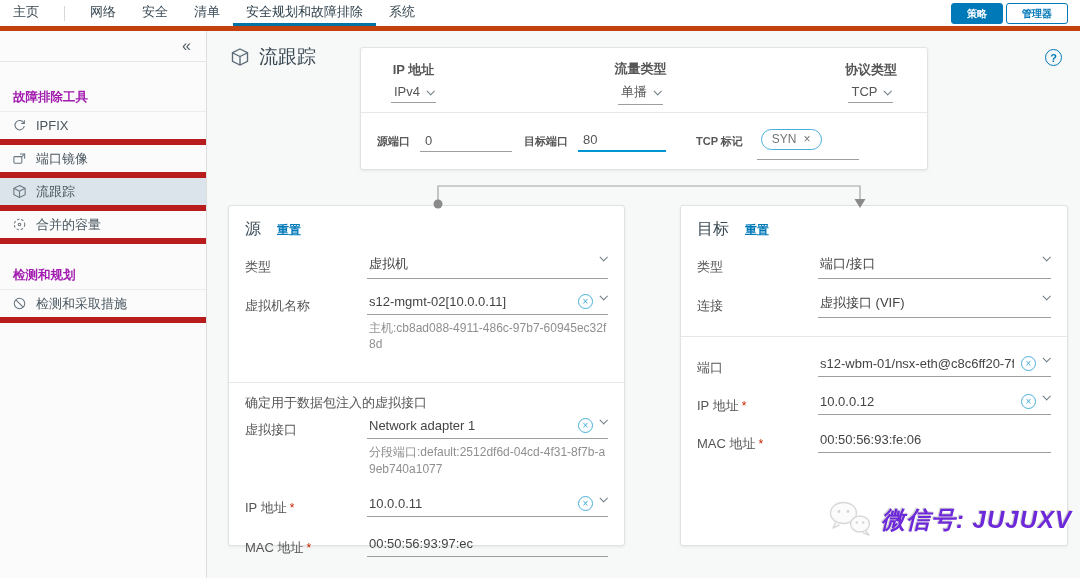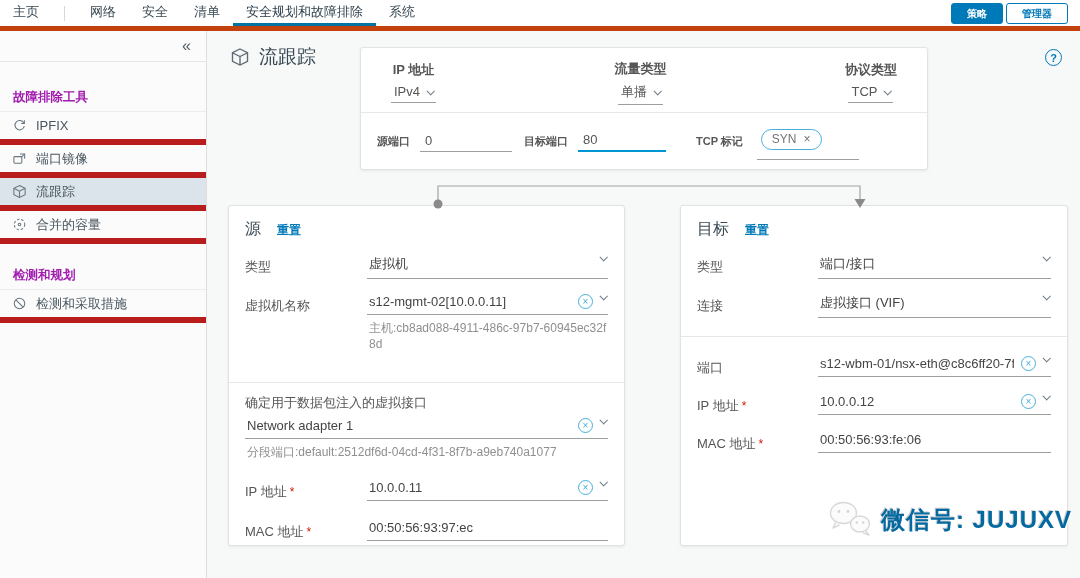--- a/index.html
+++ b/index.html
@@ -82,22 +82,22 @@
   .req { color:#c92100; margin-left:3px; font-size:12px; }
   .fctrl { flex:1; min-width:0; }
   .fval { display:flex; gap:7px; border-bottom:1px solid #9e9e9e; padding:0 2px 5px; font-size:13px; color:#444; cursor:pointer; }
   .fval .txt { flex:1; white-space:nowrap; overflow:hidden; }
   .clear-x { width:15px; height:15px; flex:none; border-radius:50%; border:1px solid #49afd9; color:#49afd9; font-size:10px; line-height:13px; text-align:center; cursor:pointer; }
   .helper { font-size:12px; color:#8f8f8f; margin-top:5px; line-height:1.35; word-break:break-all; padding-left:2px; }
   .pdiv { height:1px; background:#e6e6e6; }
   .sec-note { font-size:13px; color:#565656; margin-bottom:0px; }
   
   .watermark { position:absolute; right:8px; top:499px; display:flex; align-items:center; gap:8px; z-index:9; }
-  .wm-text { font-size:24px; font-weight:bold; letter-spacing:1px; color:#0369a1;
-             text-shadow:-1px -1px 0 #cfcfcf, 1px 1px 1px #ffffff; }
+  .wm-text { font-size:24px; font-weight:bold; letter-spacing:1px; color:#6d28d9;
+             text-shadow:-1px -1px 0 #cfcfcf, 1px 1px 1px #ffffff;font-style:italic; }
 </style>
 </head>
 <body>
 
 <div class="screen">
 
   <div class="topnav">
     <div class="nav-item">主页</div>
     <div class="nav-sep"></div>
     <div class="nav-item">网络</div>
@@ -260,20 +260,21 @@
           </span>
         </div>
       </div>
 
       <div class="pdiv" style="margin-top:14px;"></div>
 
       <div class="p-pad" style="padding-top:11px;">
         <div class="sec-note">确定用于数据包注入的虚拟接口</div>
 
         <div class="frow" style="margin-top:6px;">
+          <span class="flabel">虚拟接口</span>
           <span class="fctrl">
             <span class="fval">
               <span class="txt">Network adapter 1</span>
               <span class="clear-x">×</span>
               <span class="chev"></span>
             </span>
             <div class="helper">分段端口:default:2512df6d-04cd-4f31-8f7b-a9eb740a1077</div>
           </span>
         </div>
 

